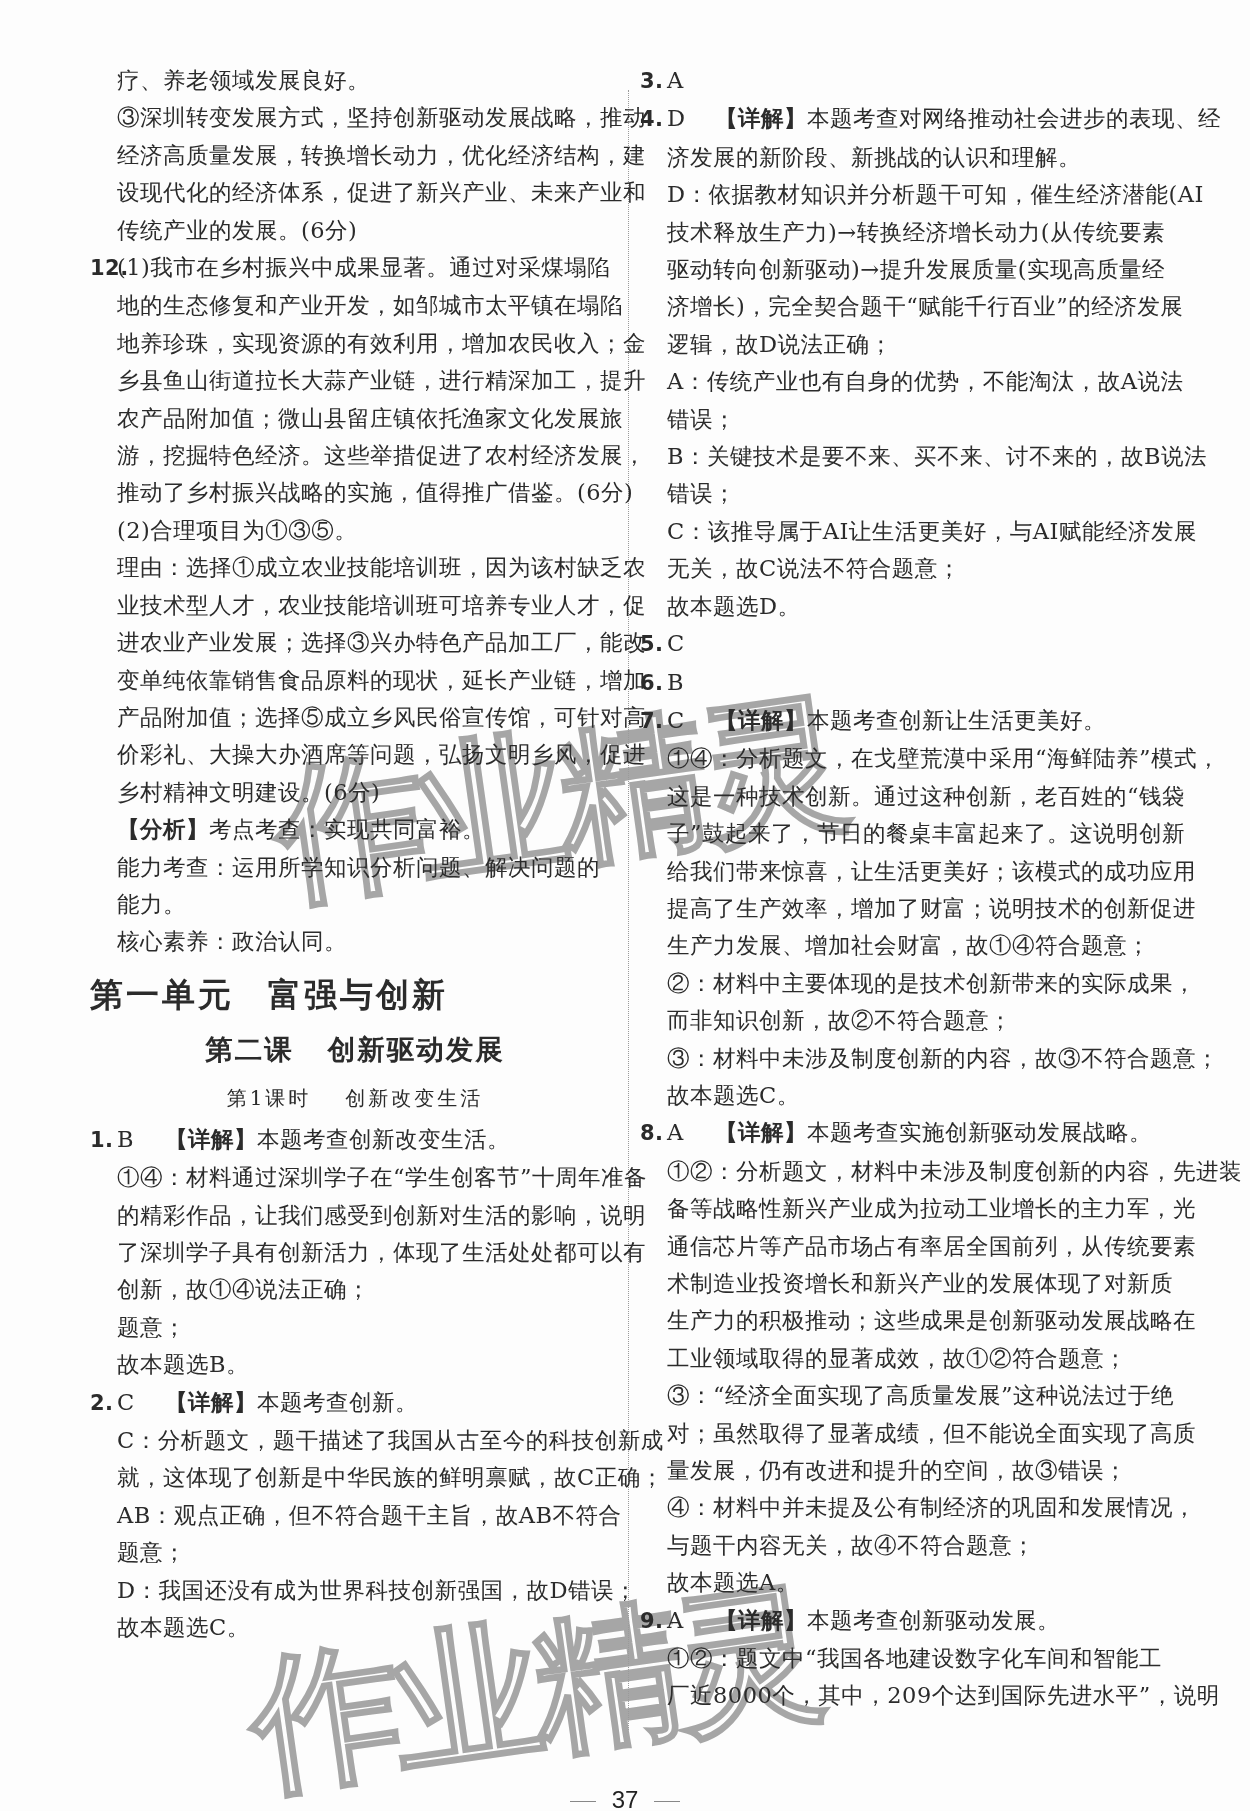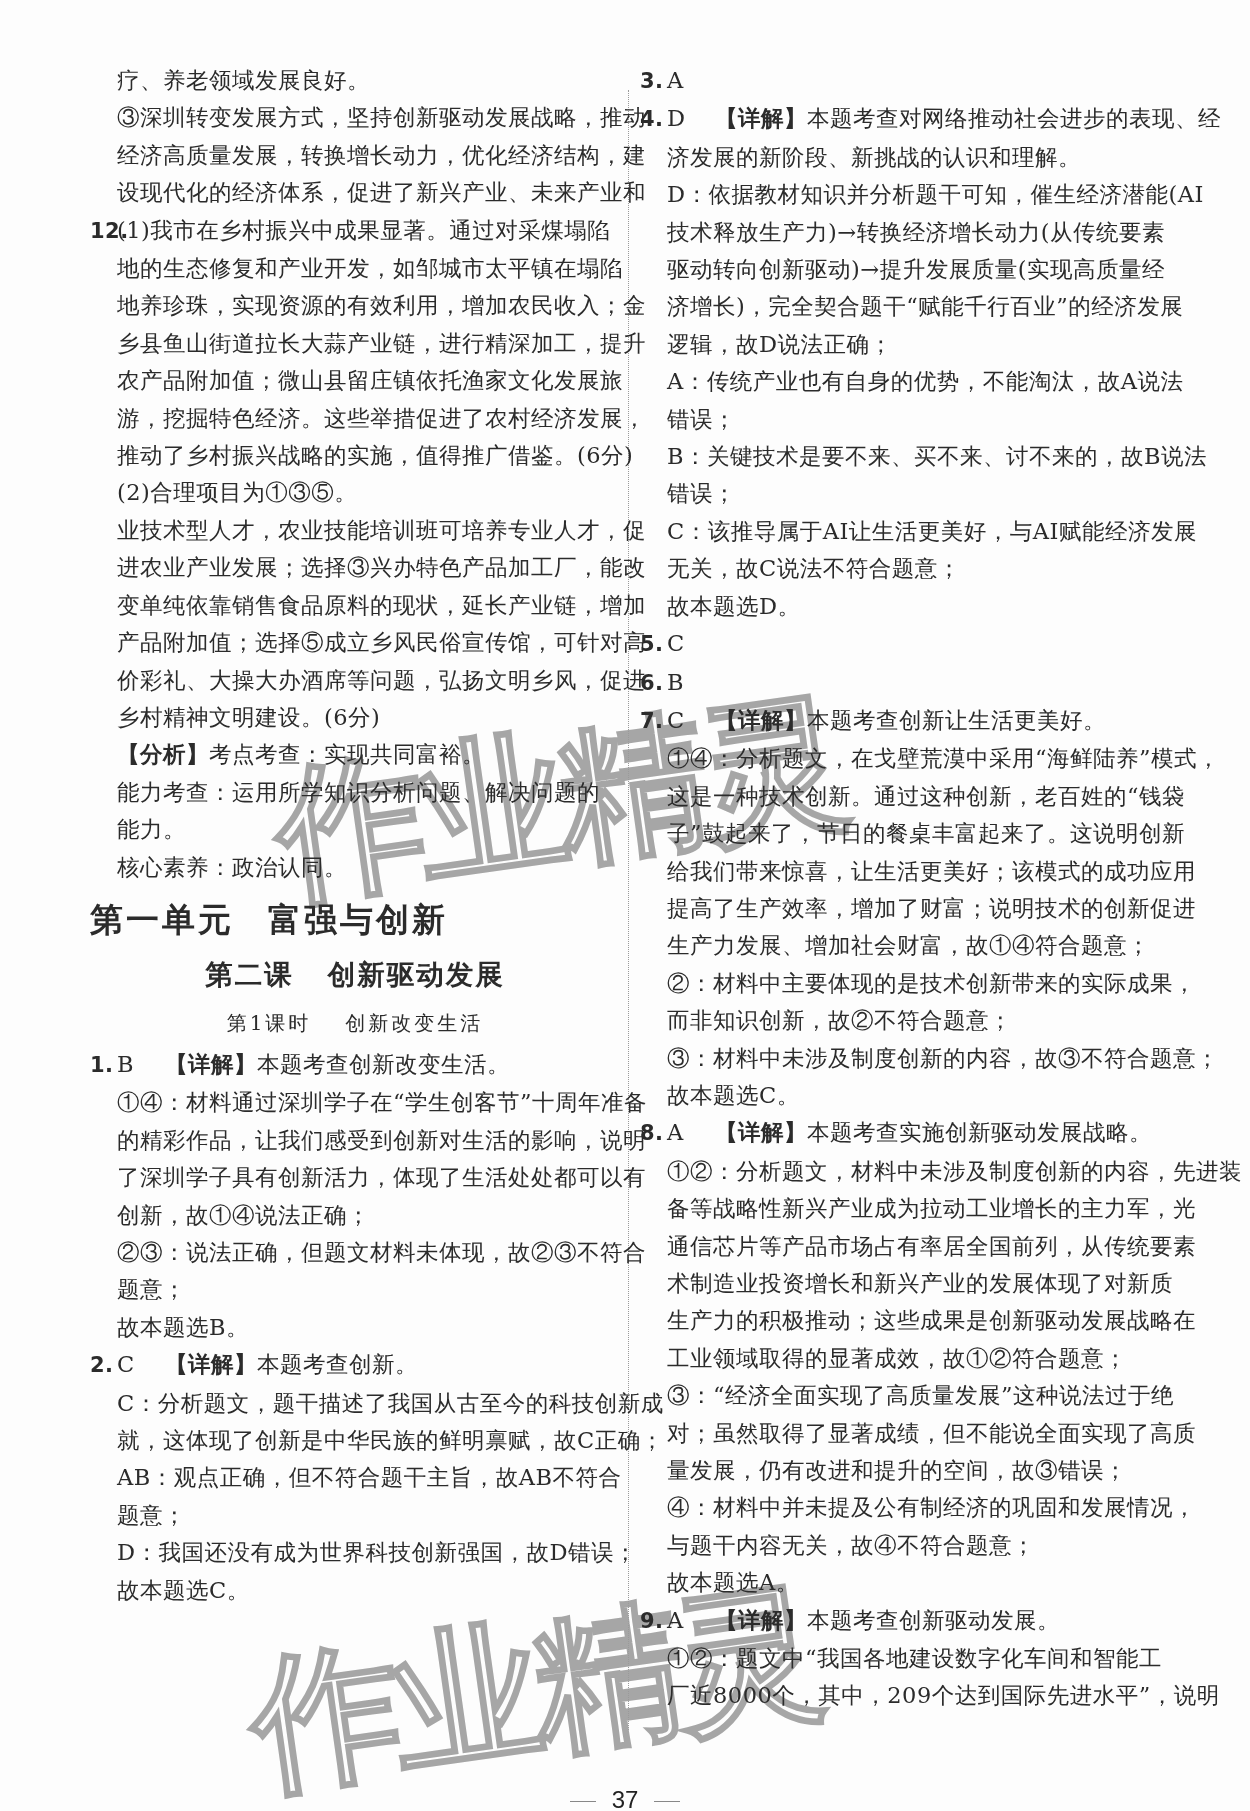--- a/index.html
+++ b/index.html
@@ -34,30 +34,32 @@
 <div class="wm" style="left:275px; top:700px;">作业精灵</div>
 <div class="wm" style="left:250px; top:1590px;">作业精灵</div>
 
 <div class="divider"></div>
 
 <div class="col left">
   <div class="line ind">疗、养老领域发展良好。</div>
   <div class="line ind">③深圳转变发展方式，坚持创新驱动发展战略，推动</div>
   <div class="line ind">经济高质量发展，转换增长动力，优化经济结构，建</div>
   <div class="line ind">设现代化的经济体系，促进了新兴产业、未来产业和</div>
+  <div class="line ind">传统产业的发展。(6分)</div>
 
   <div>
     <div class="line"><span class="num">12.</span><span>(1)我市在乡村振兴中成果显著。通过对采煤塌陷</span></div>
     <div class="line ind">地的生态修复和产业开发，如邹城市太平镇在塌陷</div>
     <div class="line ind">地养珍珠，实现资源的有效利用，增加农民收入；金</div>
     <div class="line ind">乡县鱼山街道拉长大蒜产业链，进行精深加工，提升</div>
     <div class="line ind">农产品附加值；微山县留庄镇依托渔家文化发展旅</div>
     <div class="line ind">游，挖掘特色经济。这些举措促进了农村经济发展，</div>
     <div class="line ind">推动了乡村振兴战略的实施，值得推广借鉴。(6分)</div>
     <div class="line ind">(2)合理项目为①③⑤。</div>
+    <div class="line ind">理由：选择①成立农业技能培训班，因为该村缺乏农</div>
     <div class="line ind">业技术型人才，农业技能培训班可培养专业人才，促</div>
     <div class="line ind">进农业产业发展；选择③兴办特色产品加工厂，能改</div>
     <div class="line ind">变单纯依靠销售食品原料的现状，延长产业链，增加</div>
     <div class="line ind">产品附加值；选择⑤成立乡风民俗宣传馆，可针对高</div>
     <div class="line ind">价彩礼、大操大办酒席等问题，弘扬文明乡风，促进</div>
     <div class="line ind">乡村精神文明建设。(6分)</div>
     <div class="line ind"><span class="tag">【分析】</span><span>考点考查：实现共同富裕。</span></div>
     <div class="line ind">能力考查：运用所学知识分析问题、解决问题的</div>
     <div class="line ind">能力。</div>
     <div class="line ind">核心素养：政治认同。</div>
@@ -66,21 +68,20 @@
   <div class="h1"><span>第一单元</span><span class="gap"></span><span>富强与创新</span></div>
   <div class="h2"><span>第二课</span><span class="gap"></span><span>创新驱动发展</span></div>
   <div class="h3"><span>第1课时</span><span class="gap"></span><span>创新改变生活</span></div>
 
   <div>
     <div class="line"><span class="num">1.</span><span class="ans">B</span><span class="tag">【详解】</span><span>本题考查创新改变生活。</span></div>
     <div class="line ind">①④：材料通过深圳学子在“学生创客节”十周年准备</div>
     <div class="line ind">的精彩作品，让我们感受到创新对生活的影响，说明</div>
     <div class="line ind">了深圳学子具有创新活力，体现了生活处处都可以有</div>
     <div class="line ind">创新，故①④说法正确；</div>
-    <div class="line ind">②③：说法正确，但题文材料未体现，故②③不符合</div>
     <div class="line ind">题意；</div>
     <div class="line ind">故本题选B。</div>
   </div>
 
   <div>
     <div class="line"><span class="num">2.</span><span class="ans">C</span><span class="tag">【详解】</span><span>本题考查创新。</span></div>
     <div class="line ind">C：分析题文，题干描述了我国从古至今的科技创新成</div>
     <div class="line ind">就，这体现了创新是中华民族的鲜明禀赋，故C正确；</div>
     <div class="line ind">AB：观点正确，但不符合题干主旨，故AB不符合</div>
     <div class="line ind">题意；</div>

